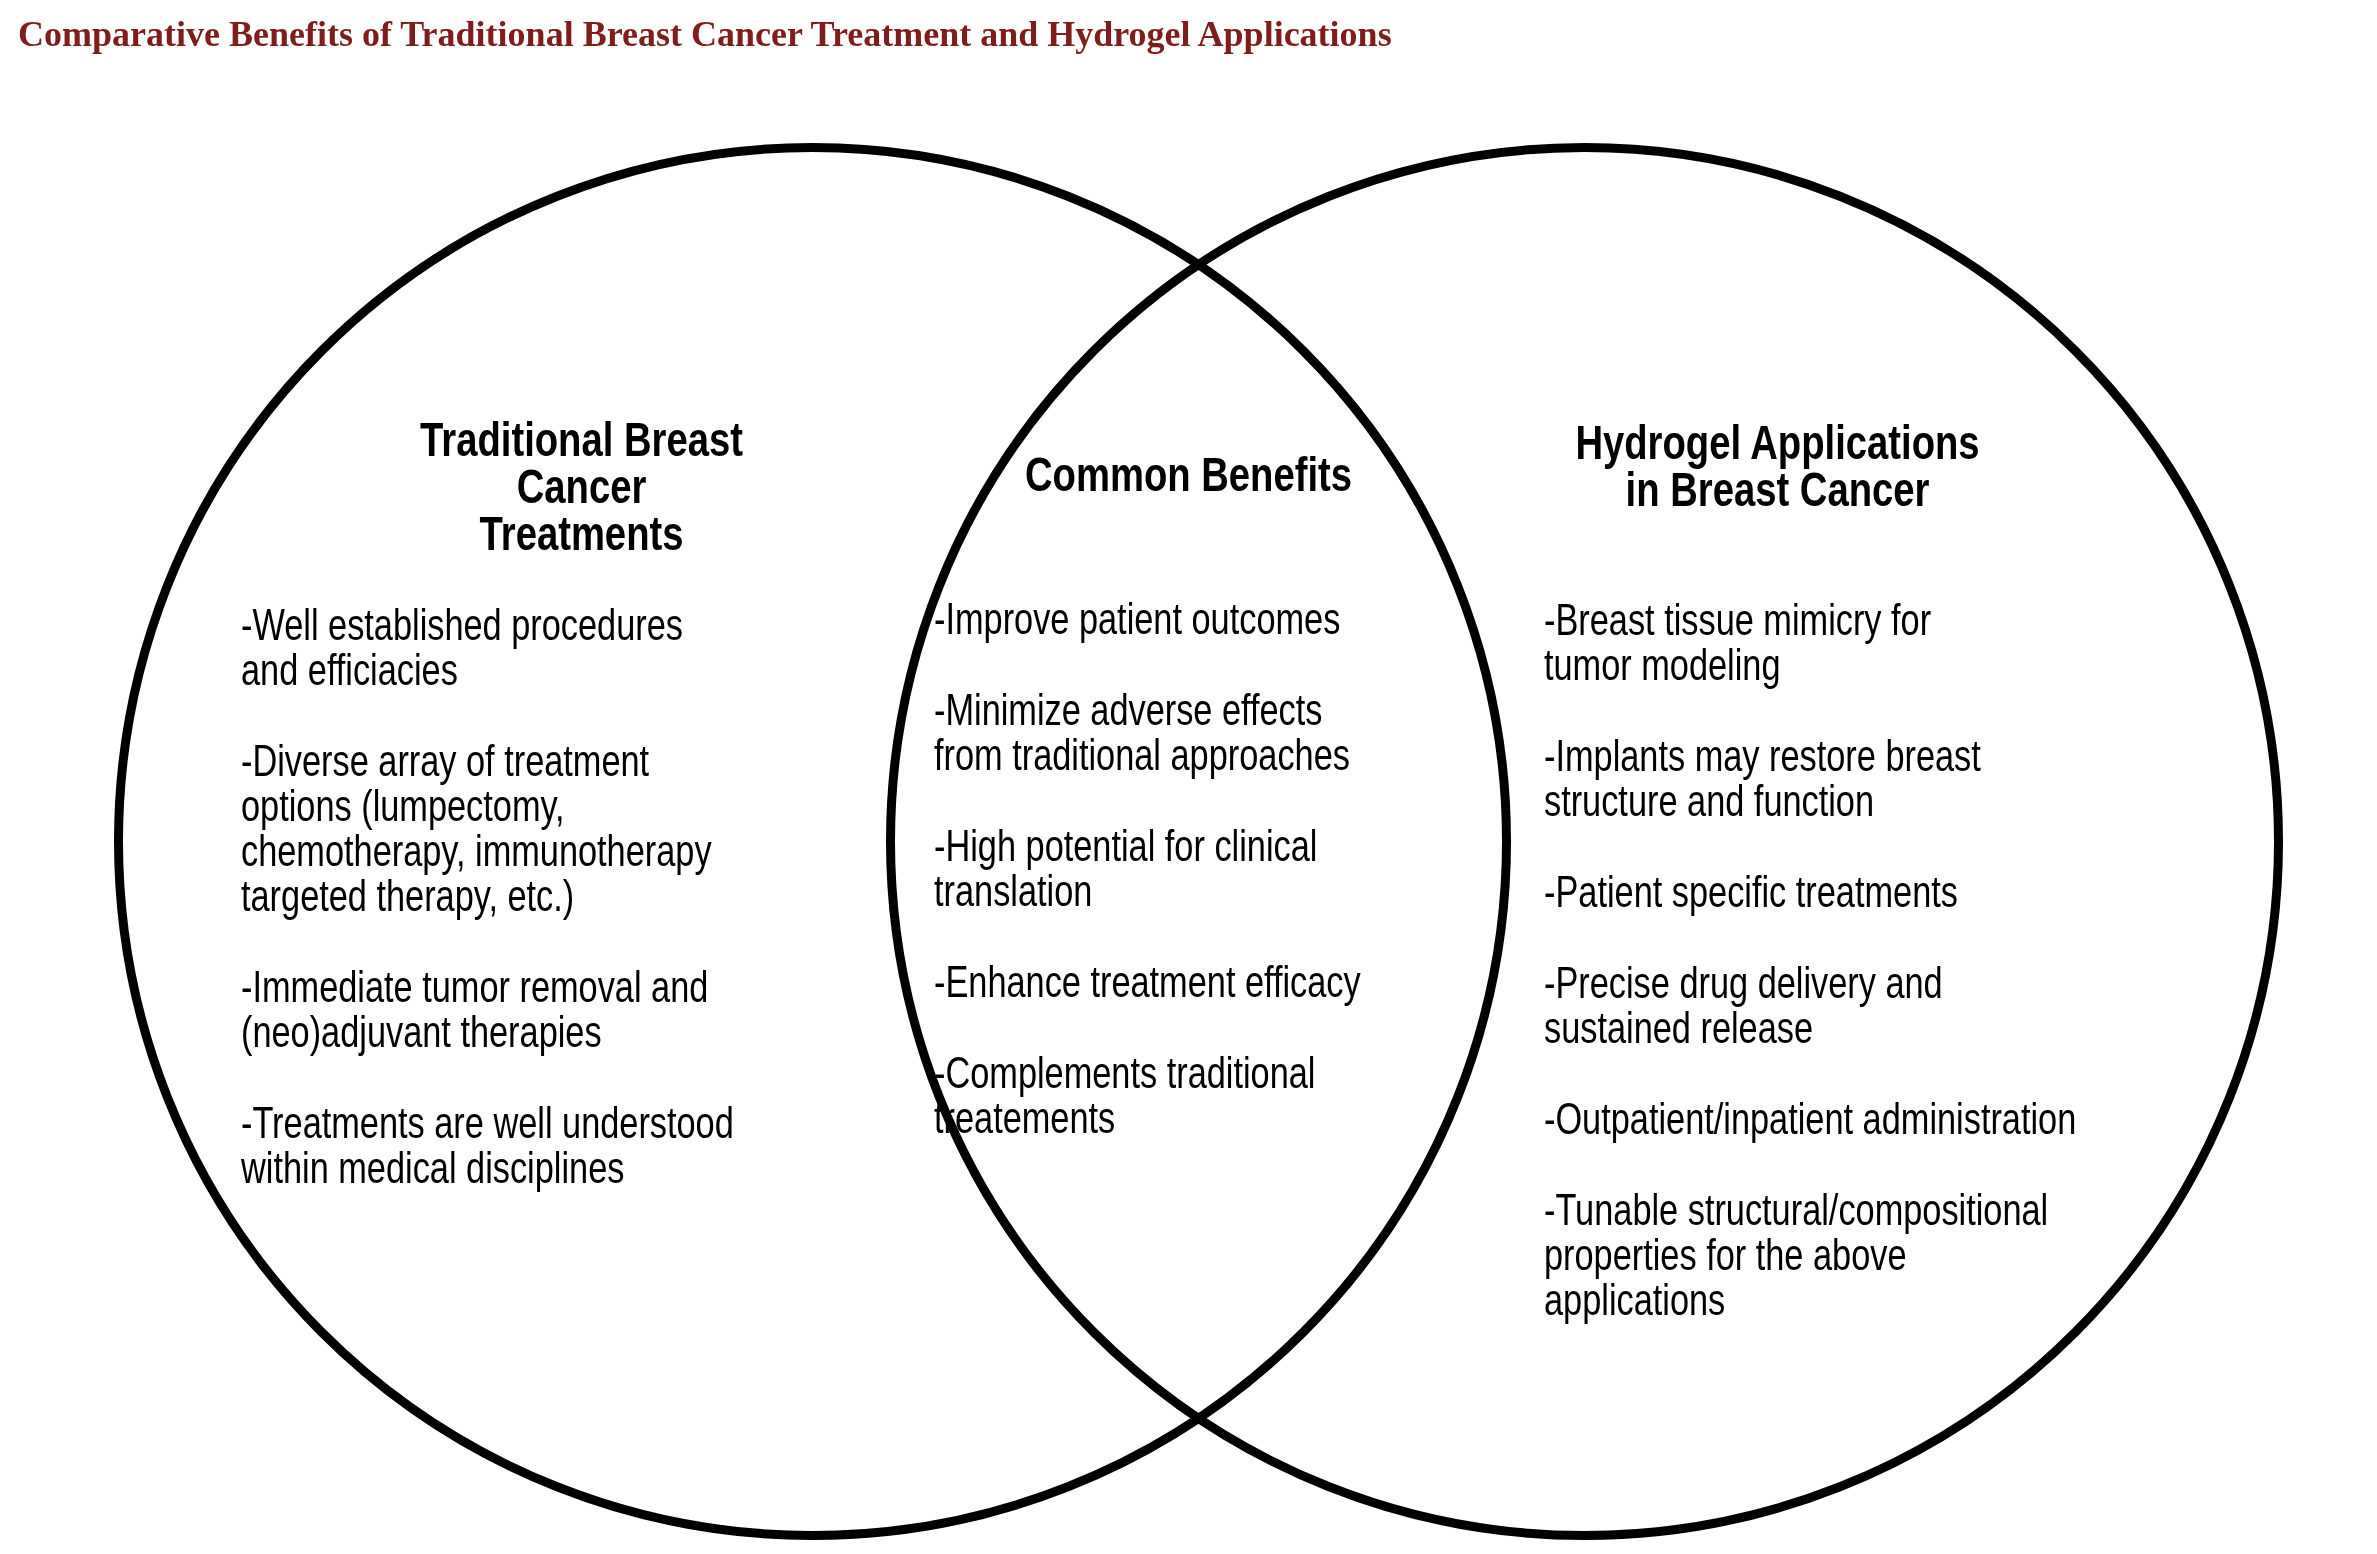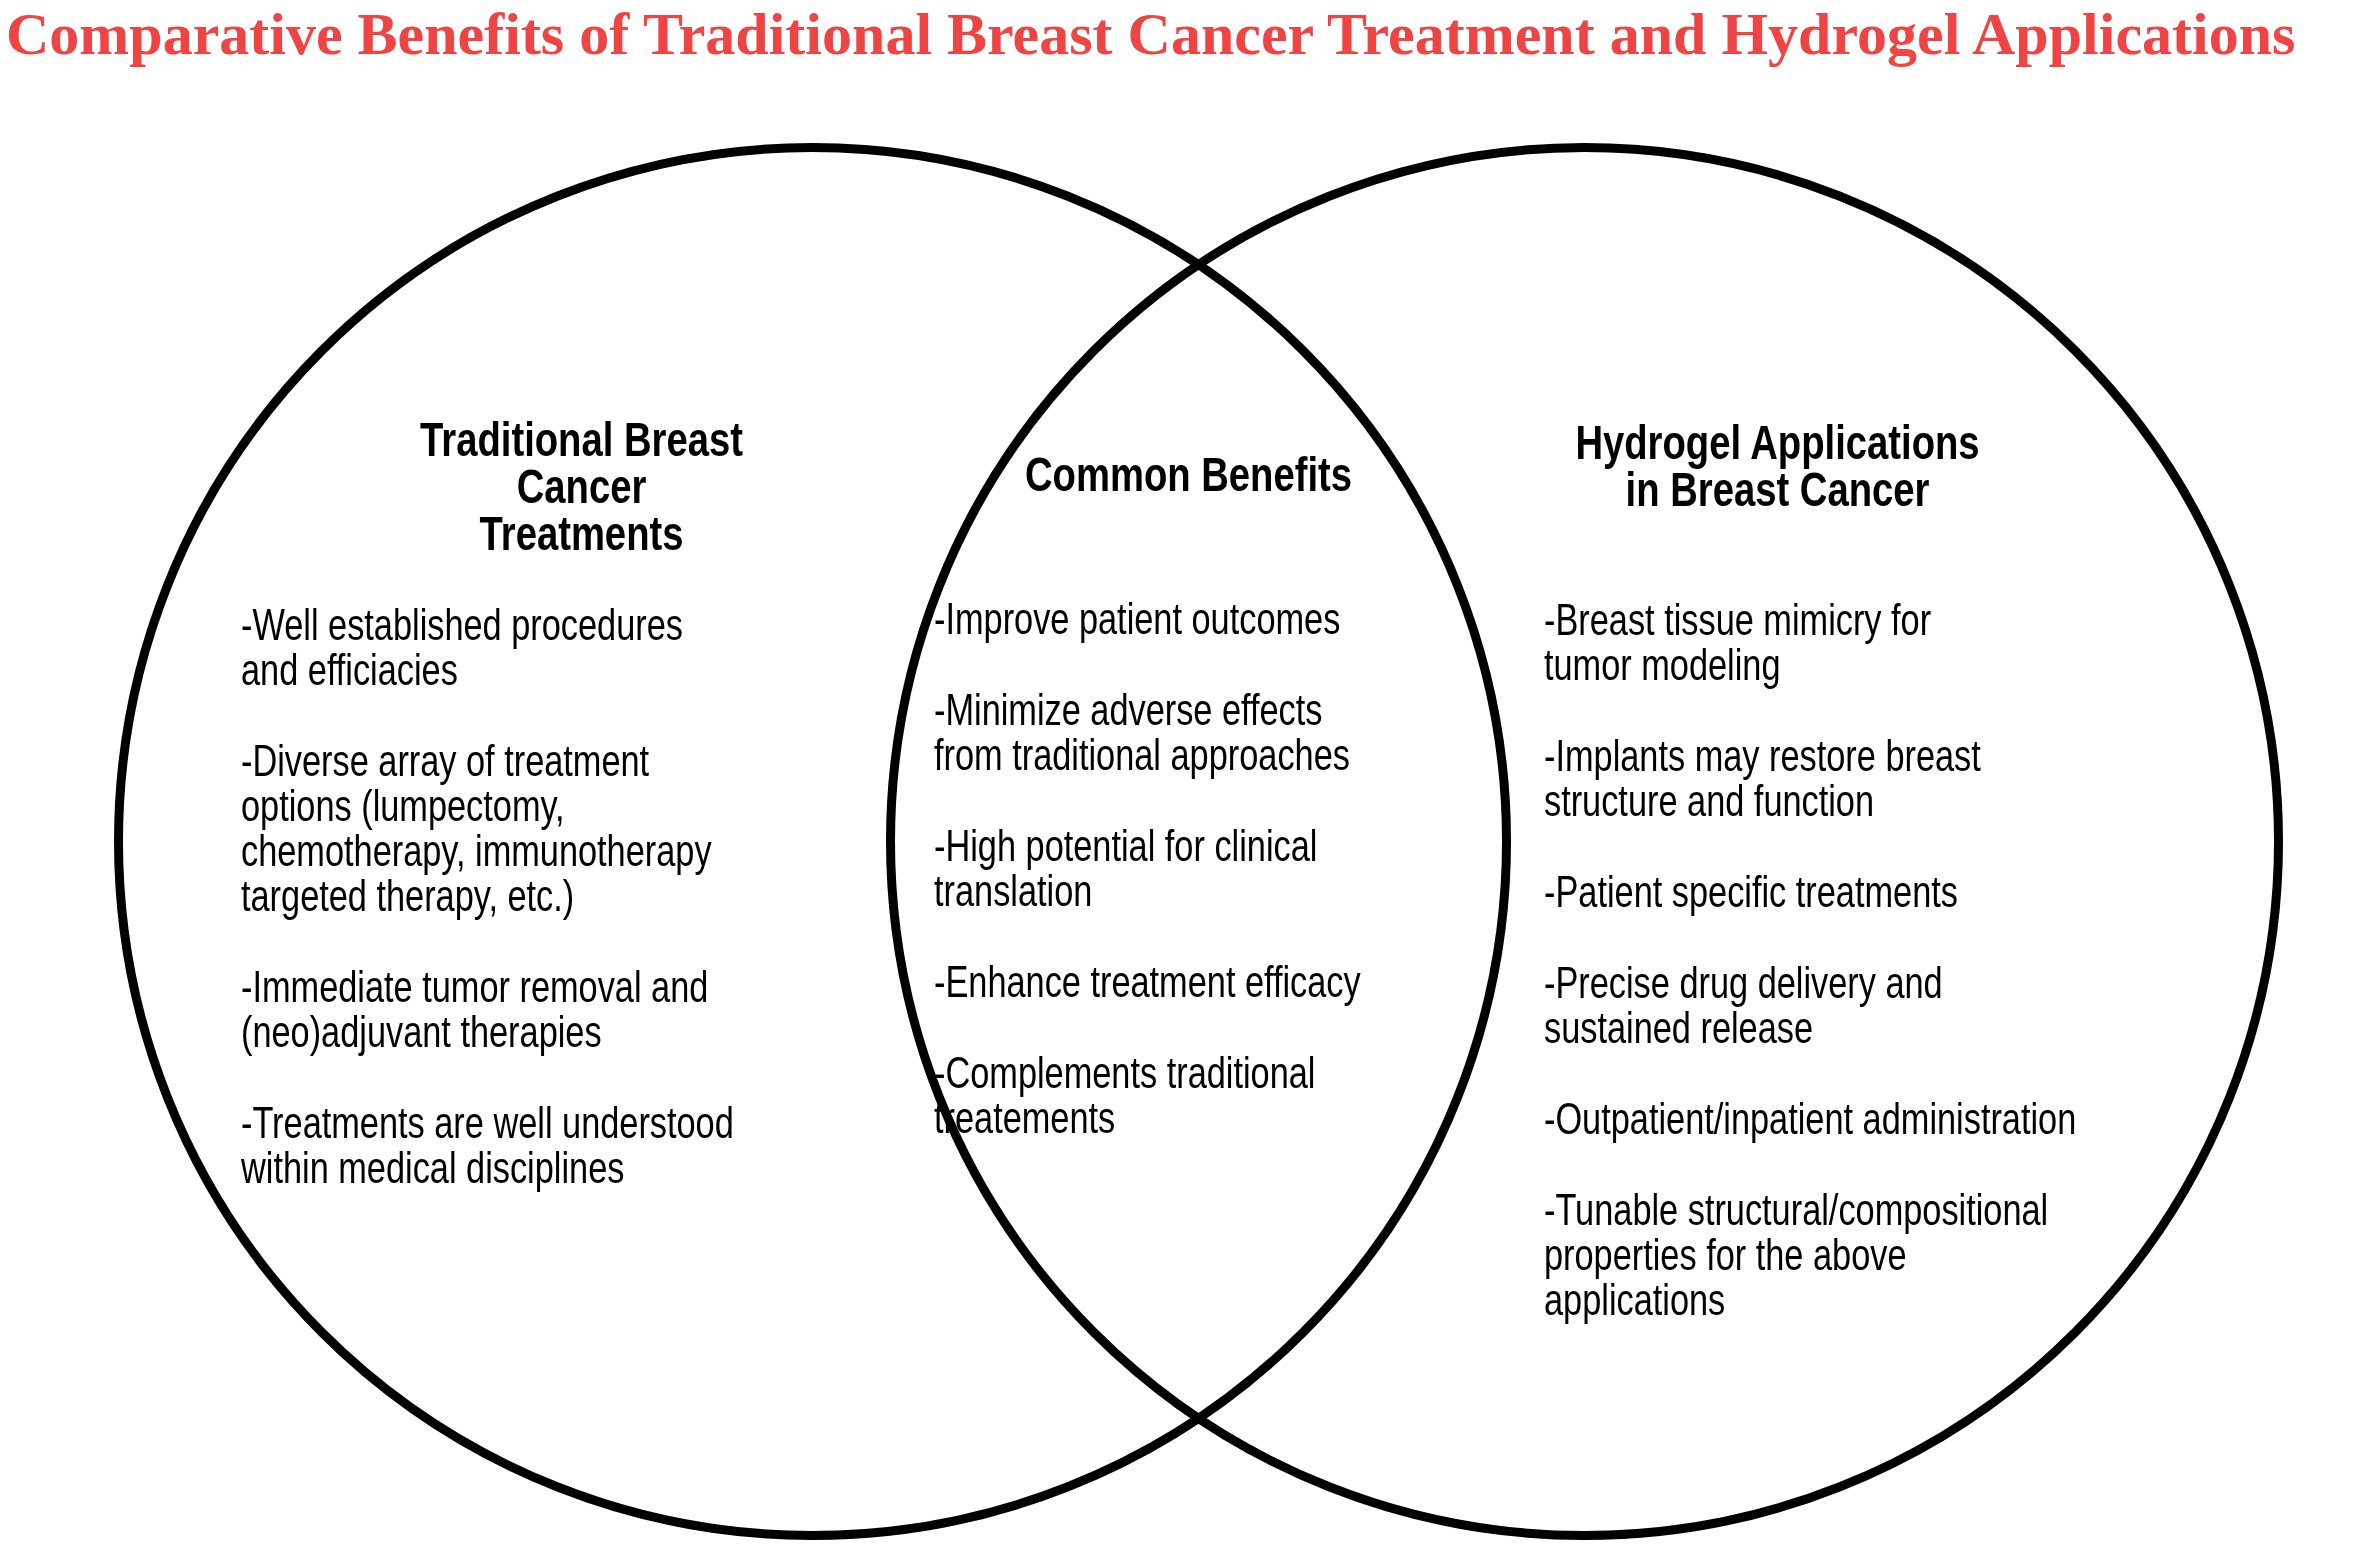--- a/index.html
+++ b/index.html
@@ -11,30 +11,30 @@
     position: relative;
     width: 2377px;
     height: 1555px;
     background: #ffffff;
     overflow: hidden;
     font-family: "Liberation Sans", sans-serif;
     color: #000000;
   }
   .figure-title {
     position: absolute;
-    left: 6px;
+    left: 18px;
     top: 1.4px;
     width: 2353px;
     font-family: "Liberation Serif", serif;
     font-weight: bold;
-    font-size: 60px;
+    font-size: 36px;
     line-height: 67px;
     white-space: nowrap;
     letter-spacing: 0px;
-    color: #ef4444;
+    color: #7f1d1d;
   }
   .circle {
     position: absolute;
     width: 1397px;
     height: 1397px;
     border: 9px solid #000000;
     border-radius: 50%;
     box-sizing: border-box;
     background: transparent;
   }

